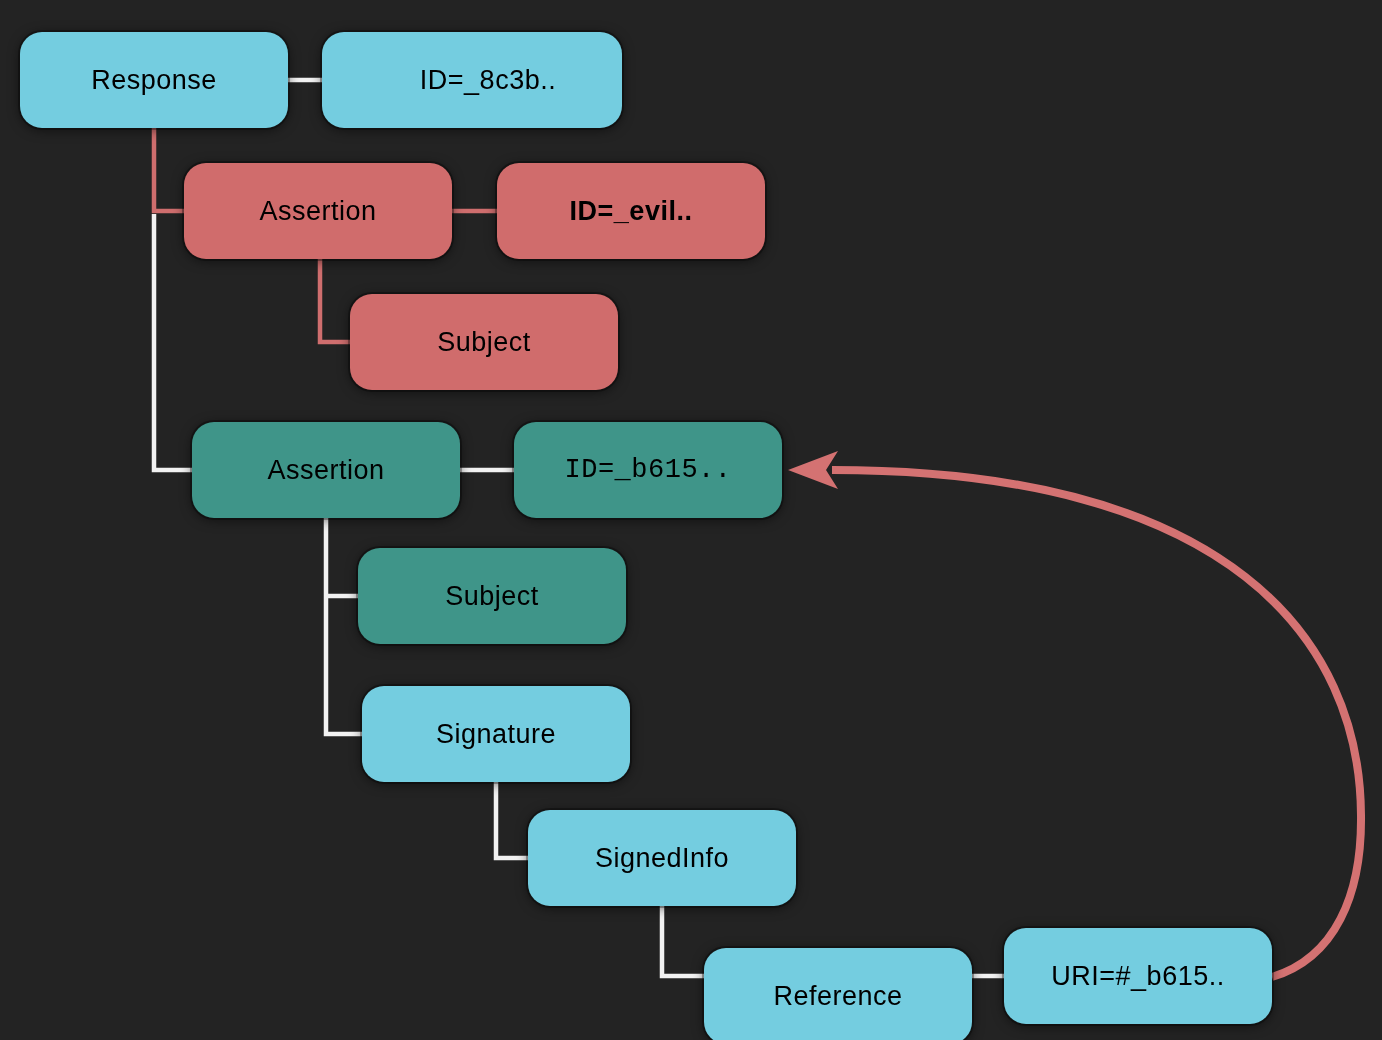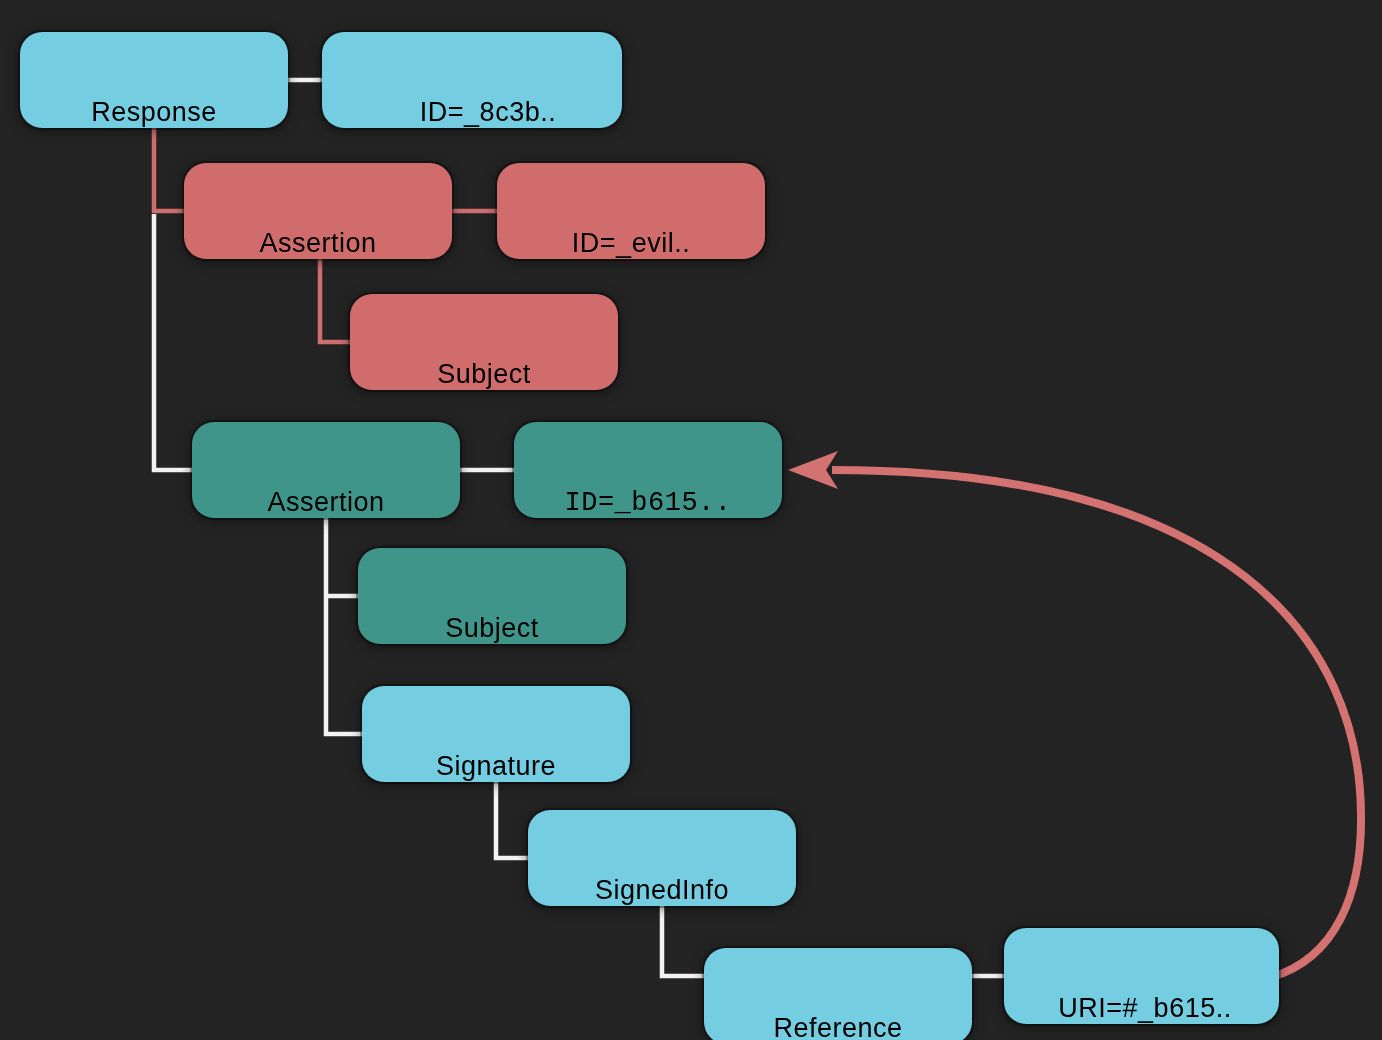--- a/index.html
+++ b/index.html
@@ -41,21 +41,21 @@
   .arrowhead {
     fill: #d47272;
     stroke: none;
   }
   .node {
     position: absolute;
     width: 268px;
     height: 96px;
     border-radius: 22px;
     display: flex;
-    align-items: flex-end;
+    align-items: center;
     justify-content: center;
     z-index: 2;
     color: #000000;
     font-size: 27px;
     letter-spacing: 0.5px;
     box-shadow: 0 0 0 2px rgba(0,0,0,0.30), 0 2px 12px rgba(0,0,0,0.55);
   }
   .node.blue { background: #74cde0; }
   .node.red  { background: #d06c6c; }
   .node.teal { background: #3f9589; }
@@ -94,21 +94,21 @@
 
   <div class="node blue" style="left:20px;  top:32px;">
       <span>Response</span>
     </div>
   <div class="node blue" style="left:322px; top:32px;padding-left:32px;">
       <span>ID=_8c3b..</span>
     </div>
   <div class="node red" style="left:184px; top:163px;">
       <span>Assertion</span>
     </div>
-  <div class="node red" style="left:497px; top:163px;">
+  <div class="node red" style="left:497px; top:163px;font-weight:bold;">
       <span>ID=_evil..</span>
     </div>
   <div class="node red" style="left:350px; top:294px;">
       <span>Subject</span>
     </div>
   <div class="node teal" style="left:192px; top:422px;">
       <span>Assertion</span>
     </div>
   <div class="node teal" style="left:514px; top:422px;font-family:Liberation Mono, monospace;">
       <span>ID=_b615..</span>
@@ -118,17 +118,17 @@
     </div>
   <div class="node blue" style="left:362px; top:686px;">
       <span>Signature</span>
     </div>
   <div class="node blue" style="left:528px; top:810px;">
       <span>SignedInfo</span>
     </div>
   <div class="node blue" style="left:704px; top:928px;margin-top:20px;">
       <span>Reference</span>
     </div>
-  <div class="node blue" style="left:1004px;top:928px;padding-left:7px;">
+  <div class="node blue" style="left:1004px;top:928px;">
       <span>URI=#_b615..</span>
     </div>
 
 </div>
 
 </body></html>

